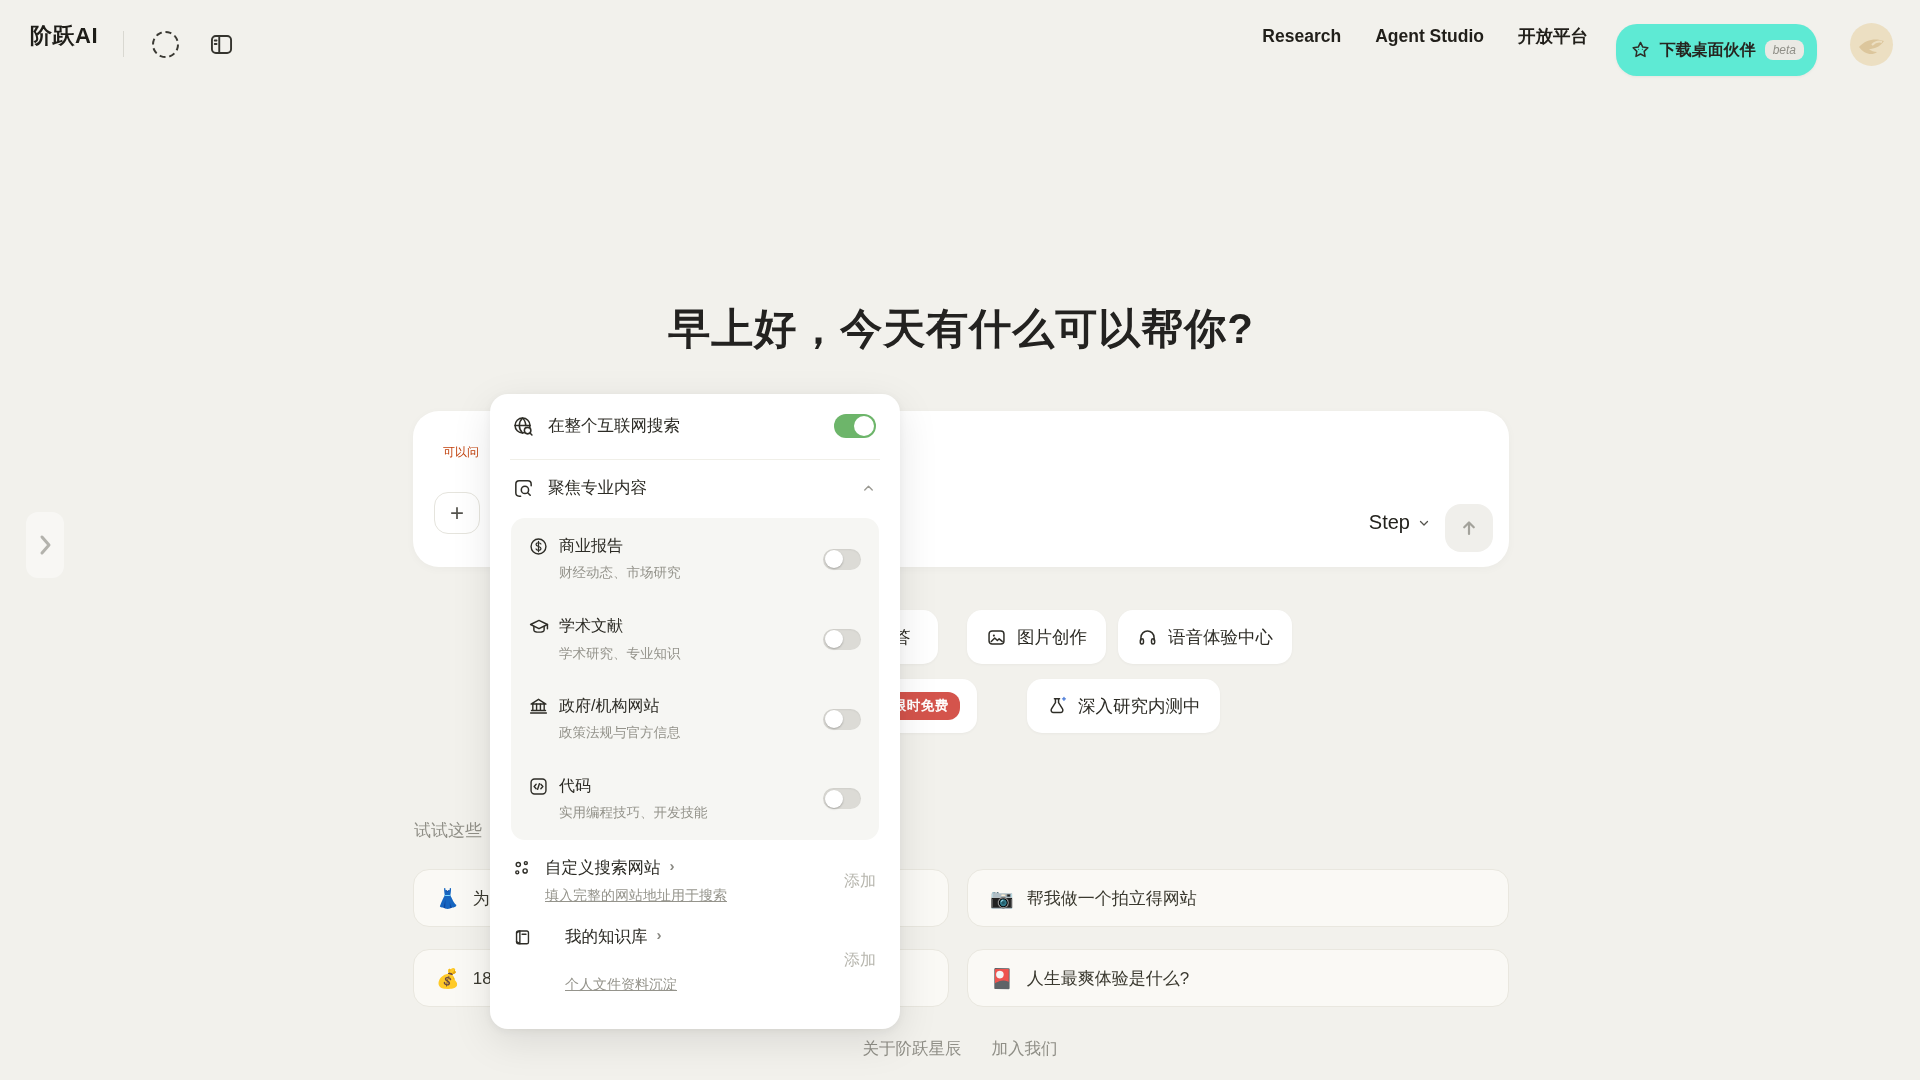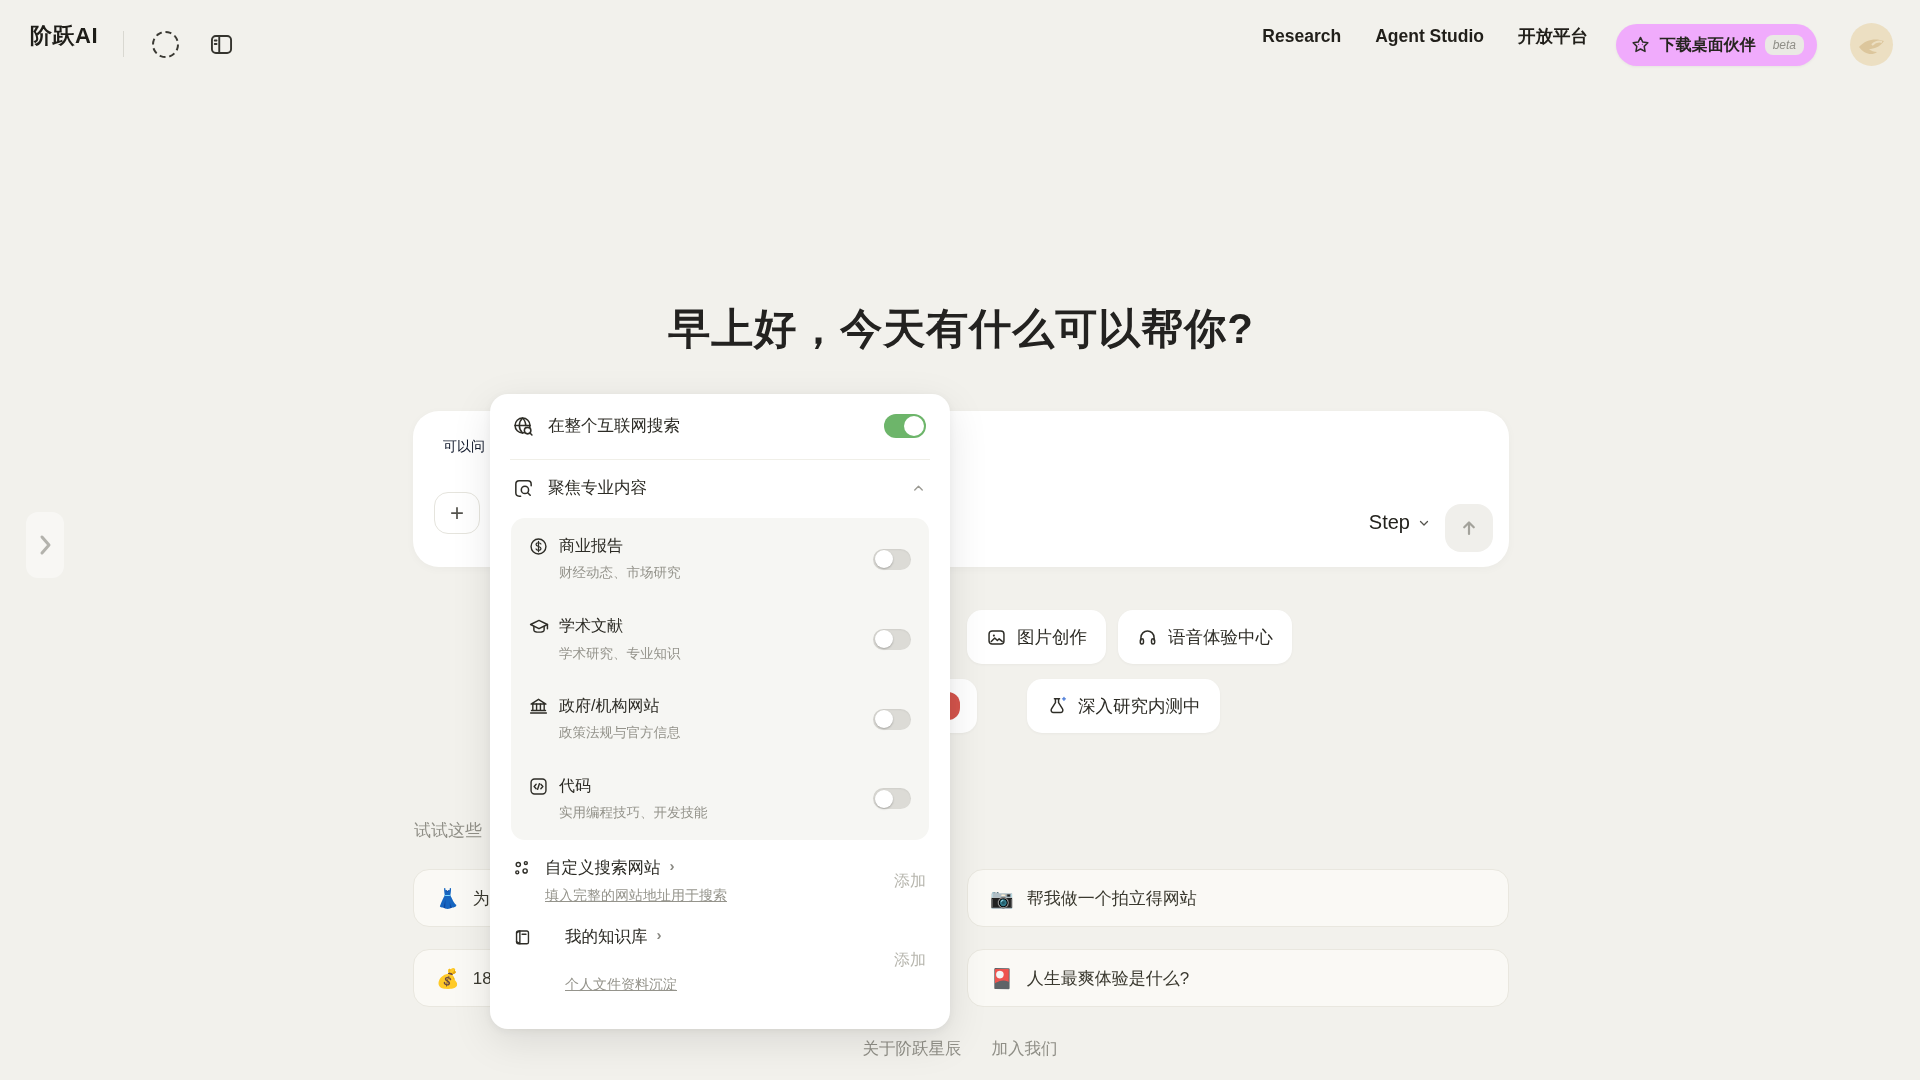--- a/index.html
+++ b/index.html
@@ -8,31 +8,31 @@
   #stage { position:relative; width:1920px; height:1080px; background:#f2f1ec; }
 
   
   .logo { position:absolute; left:30px; top:21px; font-size:22px; font-weight:700; color:#1e1d18; letter-spacing:.5px; }
   .hdr-divider { position:absolute; left:123px; top:31px; width:1px; height:26px; background:#d9d8d1; }
   .hdr-icon { position:absolute; top:31px; width:27px; height:27px; display:flex; align-items:center; justify-content:center; cursor:pointer; }
   .dashed-circle { left:152px; border:2px dashed #3a3933; border-radius:50%; }
   .panel-btn { left:208px; }
   .nav { position:absolute; right:332px; top:0; height:72px; display:flex; align-items:center; gap:34px; }
   .nav a { font-size:17.5px; font-weight:600; color:#211f1a; text-decoration:none; cursor:pointer; }
-  .download-pill { position:absolute; right:103px; top:24px; height:42px; background:#f0abfc; border-radius:21px; display:flex; align-items:center; gap:9px; padding:0 13px 0 14px; box-shadow:0 1px 3px rgba(0,0,0,.05); cursor:pointer; }
+  .download-pill { position:absolute; right:103px; top:24px; height:52px; background:#5eead4; border-radius:21px; display:flex; align-items:center; gap:9px; padding:0 13px 0 14px; box-shadow:0 1px 3px rgba(0,0,0,.05); cursor:pointer; }
   .download-pill .lbl { font-size:16px; font-weight:600; color:#26251f; }
   .beta-badge { font-size:12px; font-style:italic; color:#8f8e87; background:#eae9e4; border-radius:8px; padding:3px 8px; }
   .avatar { position:absolute; right:27px; top:23px; width:43px; height:43px; border-radius:50%; background:#ecdfc2; display:flex; align-items:center; justify-content:center; overflow:hidden; cursor:pointer; }
 
   
   .greeting { position:absolute; left:413px; top:301px; width:1096px; text-align:center; font-size:42px; font-weight:600; color:#232220; letter-spacing:1px; }
 
   
   .composer { position:absolute; left:413px; top:411px; width:1096px; height:156px; background:#fff; border-radius:26px; box-shadow:0 2px 10px rgba(0,0,0,.03); }
-  .composer .placeholder { position:absolute; left:30px; top:27px; font-size:14px; color:#0f172a; }
+  .composer .placeholder { position:absolute; left:30px; top:33px; font-size:12px; color:#c2410c; }
   .plus-btn { position:absolute; left:21px; top:81px; width:46px; height:42px; border:1.5px solid #e5e4dd; border-radius:14px; display:flex; align-items:center; justify-content:center; font-size:24px; color:#55544e; background:#fff; cursor:pointer; }
   .step-select { position:absolute; right:78px; top:100px; display:flex; align-items:center; gap:7px; font-size:20px; color:#23221d; cursor:pointer; }
   .send-btn { position:absolute; right:16px; top:93px; width:48px; height:48px; border-radius:16px; background:#f0efeb; display:flex; align-items:center; justify-content:center; cursor:pointer; }
 
   
   .pill { position:absolute; height:54px; background:#fff; border-radius:15px; display:flex; align-items:center; gap:10px; padding:0 19px; font-size:17.5px; color:#2c2b25; box-shadow:0 1px 3px rgba(0,0,0,.04); cursor:pointer; white-space:nowrap; }
   .pill-qa { left:848px; top:610px; width:90px; justify-content:center; }
   .pill-image { left:967px; top:610px; }
   .pill-voice { left:1118px; top:610px; }
   .pill-show { left:840px; top:679px; padding:0 17px; }
@@ -50,21 +50,21 @@
   .sg-4 { left:967px; top:949px; width:542px; }
 
   
   .footer { position:absolute; left:0; top:1038px; width:100%; display:flex; justify-content:center; gap:30px;align-items:center; }
   .footer a { font-size:16.5px; color:#8f8e86; text-decoration:none; cursor:pointer; }
 
   
   .expand-handle { position:absolute; left:26px; top:512px; width:38px; height:66px; border-radius:12px; background:rgba(255,255,255,.45); display:flex; align-items:center; justify-content:center; cursor:pointer; }
 
   
-  .popover { position:absolute; left:490px; top:394px; width:460px; height:635px; background:#fff; border-radius:18px; box-shadow:0 12px 40px rgba(0,0,0,.10), 0 2px 8px rgba(0,0,0,.05); z-index:5; }
+  .popover { position:absolute; left:490px; top:394px; width:410px; height:635px; background:#fff; border-radius:18px; box-shadow:0 12px 40px rgba(0,0,0,.10), 0 2px 8px rgba(0,0,0,.05); z-index:5; }
   .pop-row { display:flex; align-items:center; gap:13px; padding:0 24px 0 22px; cursor:pointer; }
   .pop-row-web { height:64px; }
   .pop-row-web .rl { font-size:16.5px; font-weight:500; color:#2c2b25; }
   .pop-div { height:1px; background:#f0efe8; margin:1px 20px 0; }
   .pop-row-focus { height:56px; }
   .pop-row-focus .rl { font-size:16.5px; font-weight:500; color:#2c2b25; }
   .ml-auto { margin-left:auto; }
 
   .toggle { width:42px; height:24px; border-radius:12px; position:relative; cursor:pointer; flex:none; }
   .toggle.on { background:#6db56a; }

